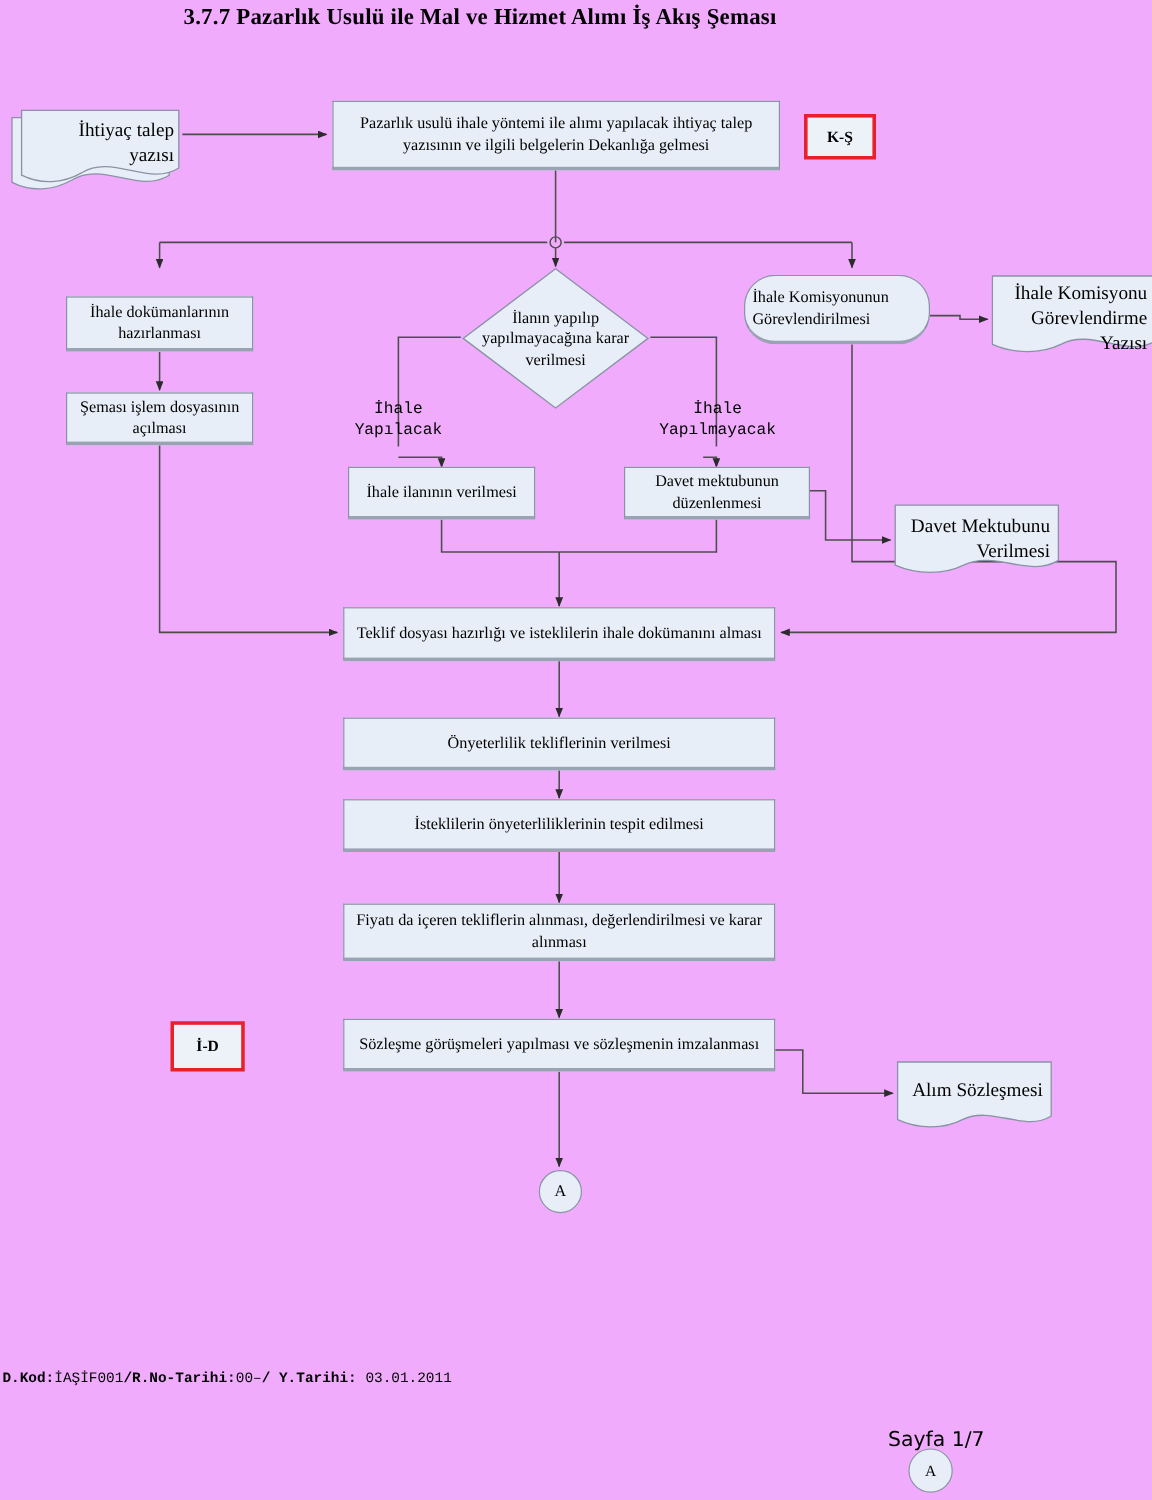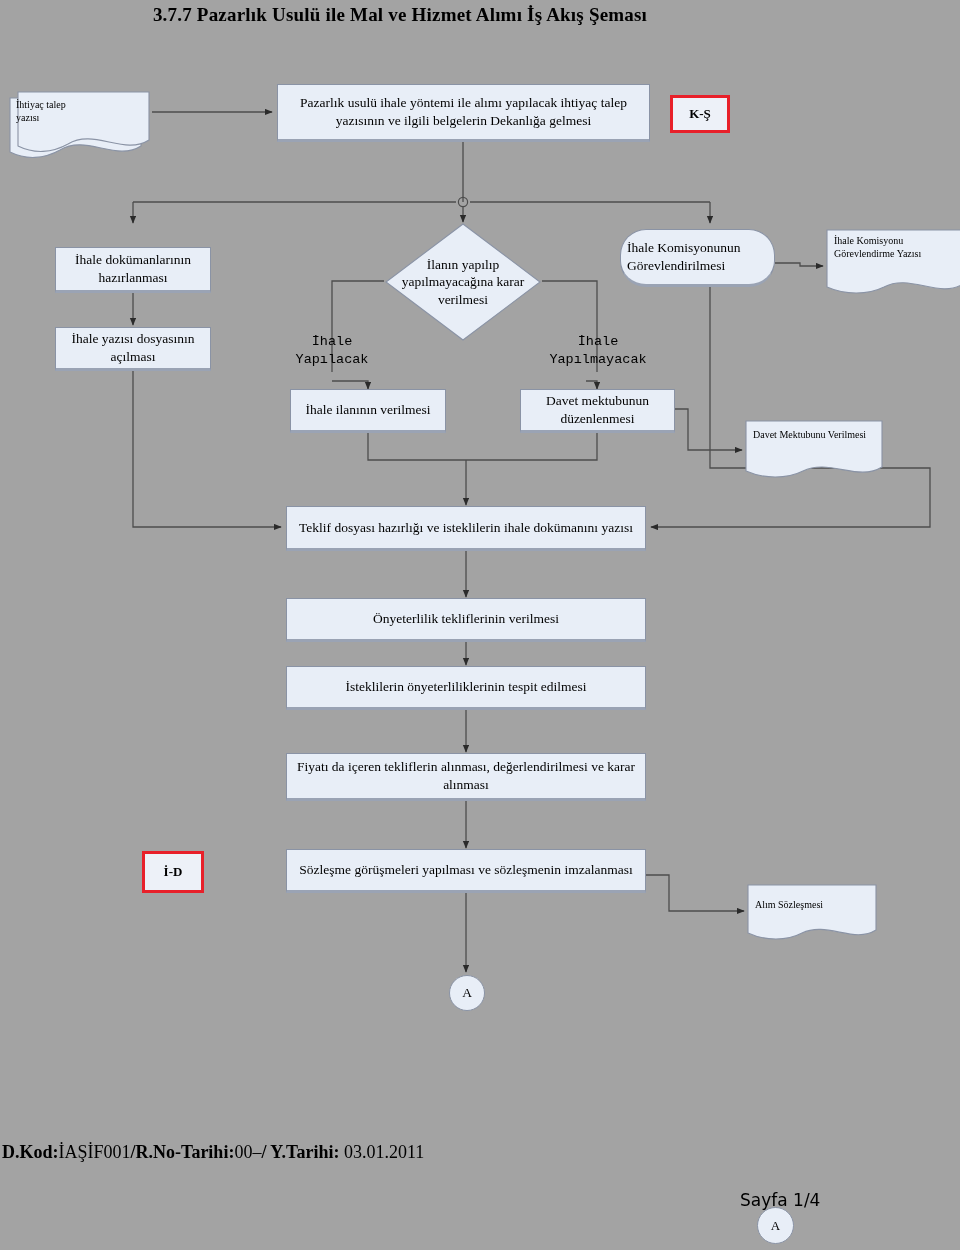--- a/index.html
+++ b/index.html
@@ -4,21 +4,21 @@
 <style>
   html, body {
     margin: 0;
     padding: 0;
     background: #ffffff;
   }
   #page {
     position: relative;
     width: 960px;
     height: 1250px;
-    background: #a3a3a3;
+    background: #f0abfc;
     font-family: "Liberation Serif", "DejaVu Serif", serif;
     overflow: hidden;
   }
   
   #title {
     position: absolute;
     left: 0;
     top: 4px;
     width: 800px;
     text-align: center;
@@ -69,22 +69,22 @@
     color: #000;
     pointer-events: none;
   }
   .doc-wrap { position: absolute; }
   .doc-wrap .dtext {
     position: absolute;
     left: 0; top: 0;
     width: 100%;
     box-sizing: border-box;
     padding: 9px 8px 0 8px;
-    text-align: left;
-    font-size: 10px;
+    text-align: right;
+    font-size: 16px;
     line-height: 1.32;
     color: #000;
     pointer-events: none;
   }
   .label {
     position: absolute;
     text-align: center;
     font-size: 13.5px;
     line-height: 1.3;
     color: #000;
@@ -106,23 +106,24 @@
     position: absolute;
     left: 0; top: 0;
     width: 960px; height: 1250px;
     pointer-events: none;
   }
   
   #footer-code {
     position: absolute;
     left: 2px;
     top: 1142px;
-    font-size: 18px;
+    font-size: 12px;
     color: #000;
     white-space: nowrap;
+    font-family: Liberation Mono, monospace;
   }
   #footer-code b { font-weight: bold; }
   #footer-page {
     position: absolute;
     left: 740px;
     top: 1190px;
     font-family: "DejaVu Sans", sans-serif;
     font-size: 17px;
     color: #000;
   }
@@ -208,21 +209,21 @@
 
   <div class="node redbox" style="left:670px; top:95px; width:60px; height:38px;">
     <span>K-Ş</span>
   </div>
 
   <div class="node process" style="left:55px; top:247px; width:156px; height:46px;justify-content:flex-end;">
     <span>İhale dokümanlarının hazırlanması</span>
   </div>
 
   <div class="node process" style="left:55px; top:327px; width:156px; height:44px;">
-    <span>İhale yazısı dosyasının açılması</span>
+    <span>Şeması işlem dosyasının açılması</span>
   </div>
 
   <div class="diamond-wrap" style="left:384px; top:222px; width:158px; height:120px;">
     <svg width="158" height="120" viewBox="0 0 158 120" xmlns="http://www.w3.org/2000/svg">
       <path d="M79,2 L156,60 L79,118 L2,60 Z" fill="#e8eef7" stroke="#8a93a5" stroke-width="1.1"></path>
     </svg>
     <div class="dtext" style="padding:0 14px; box-sizing:border-box;">İlanın yapılıp yapılmayacağına karar verilmesi</div>
   </div>
 
   <div class="node process" style="left:620px; top:229px; width:155px; height:58px; justify-content:flex-start; text-align:left;border-radius:26px;">
@@ -250,21 +251,21 @@
   </div>
 
   <div class="doc-wrap" style="left:745px; top:420px; width:138px; height:64px;">
     <svg width="138" height="64" viewBox="0 0 138 64" xmlns="http://www.w3.org/2000/svg">
       <path d="M1,1 L137,1 L137,47 C113,62 84,38 58,51 C42,59 19,59 1,51 Z" fill="#e8eef7" stroke="#8a93a5" stroke-width="1.1"></path>
     </svg>
     <div class="dtext" style="padding-top:8px;">Davet Mektubunu Verilmesi</div>
   </div>
 
   <div class="node process" style="left:286px; top:506px; width:360px; height:45px;">
-    <span>Teklif dosyası hazırlığı ve isteklilerin ihale dokümanını yazısı</span>
+    <span>Teklif dosyası hazırlığı ve isteklilerin ihale dokümanını alması</span>
   </div>
 
   <div class="node process" style="left:286px; top:666px; width:360px; height:44px;">
     <span>İsteklilerin önyeterliliklerinin tespit edilmesi</span>
   </div>
 
   <div class="node process" style="left:286px; top:598px; width:360px; height:44px;">
     <span>Önyeterlilik tekliflerinin verilmesi</span>
   </div>
 
@@ -288,19 +289,19 @@
   </div>
 
   <div class="circ" style="left:449px; top:975px; width:34px; height:34px;">
     <span>A</span>
   </div>
 
   <div id="footer-code">
     <b>D.Kod:</b><span>İAŞİF001</span><b>/R.No-Tarihi:</b><span>00–</span><b>/ Y.Tarihi:</b><span> 03.01.2011</span>
   </div>
 
-  <div id="footer-page">Sayfa 1/4</div>
+  <div id="footer-page">Sayfa 1/7</div>
 
   <div class="circ" style="left:757px; top:1207px; width:35px; height:35px; font-size:13px;">
     <span>A</span>
   </div>
 
 </div>
 
 </body></html>

